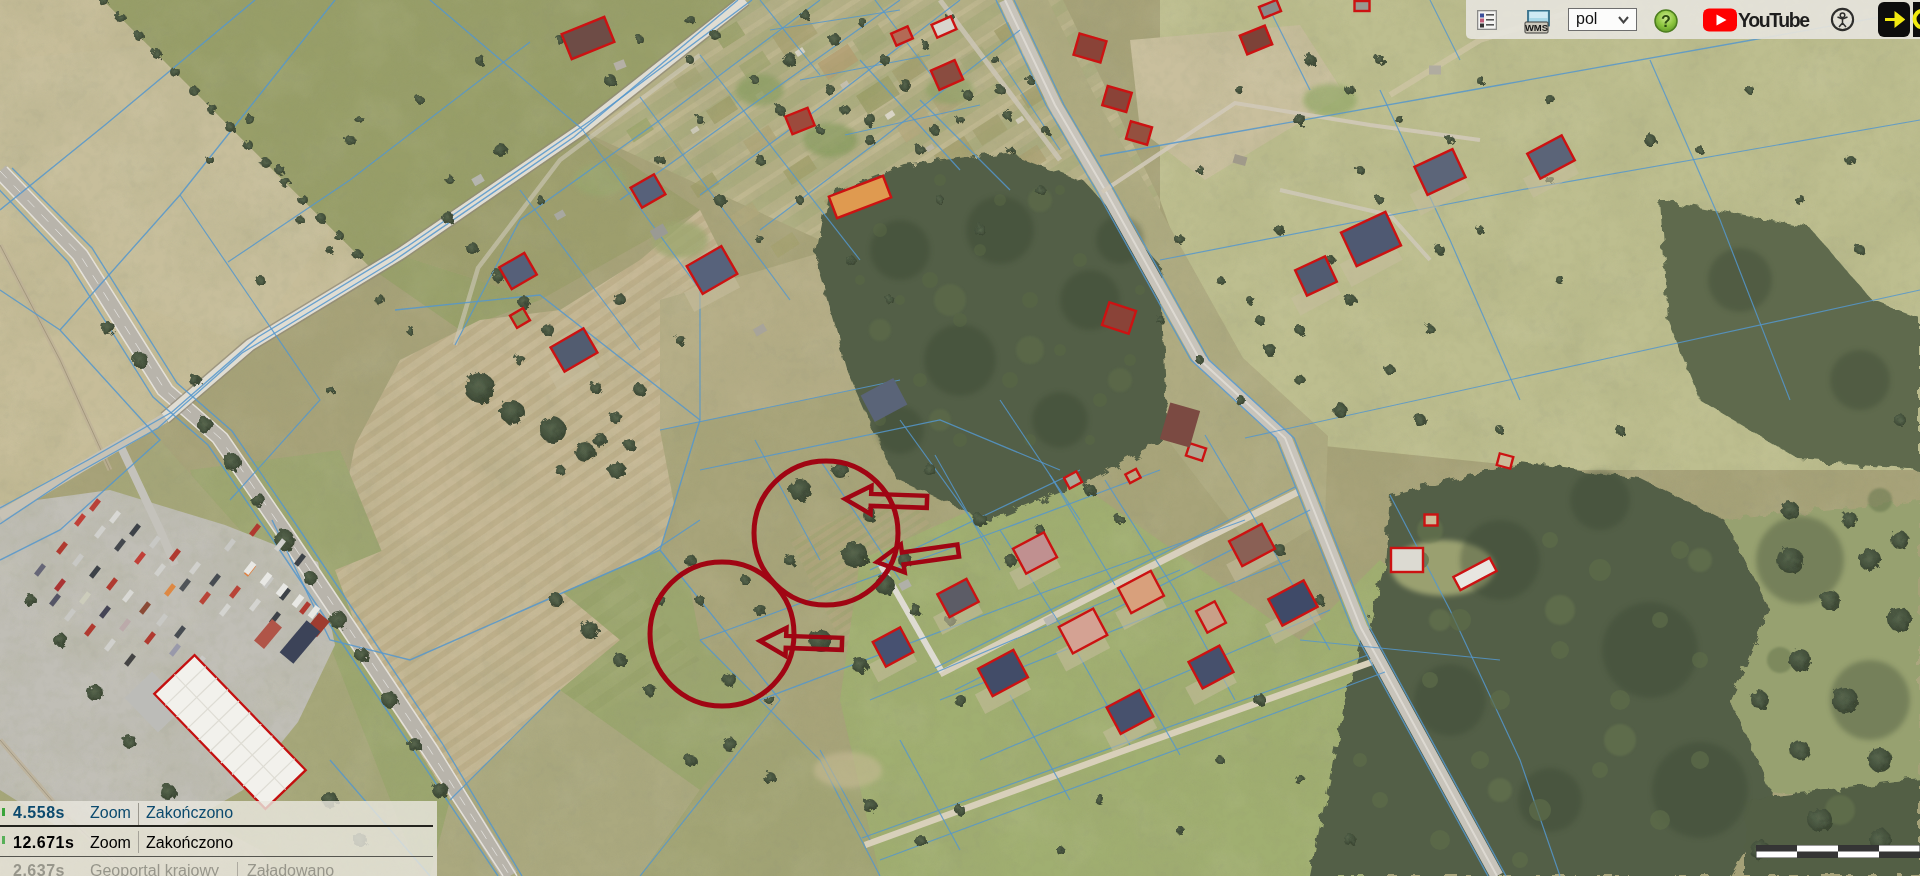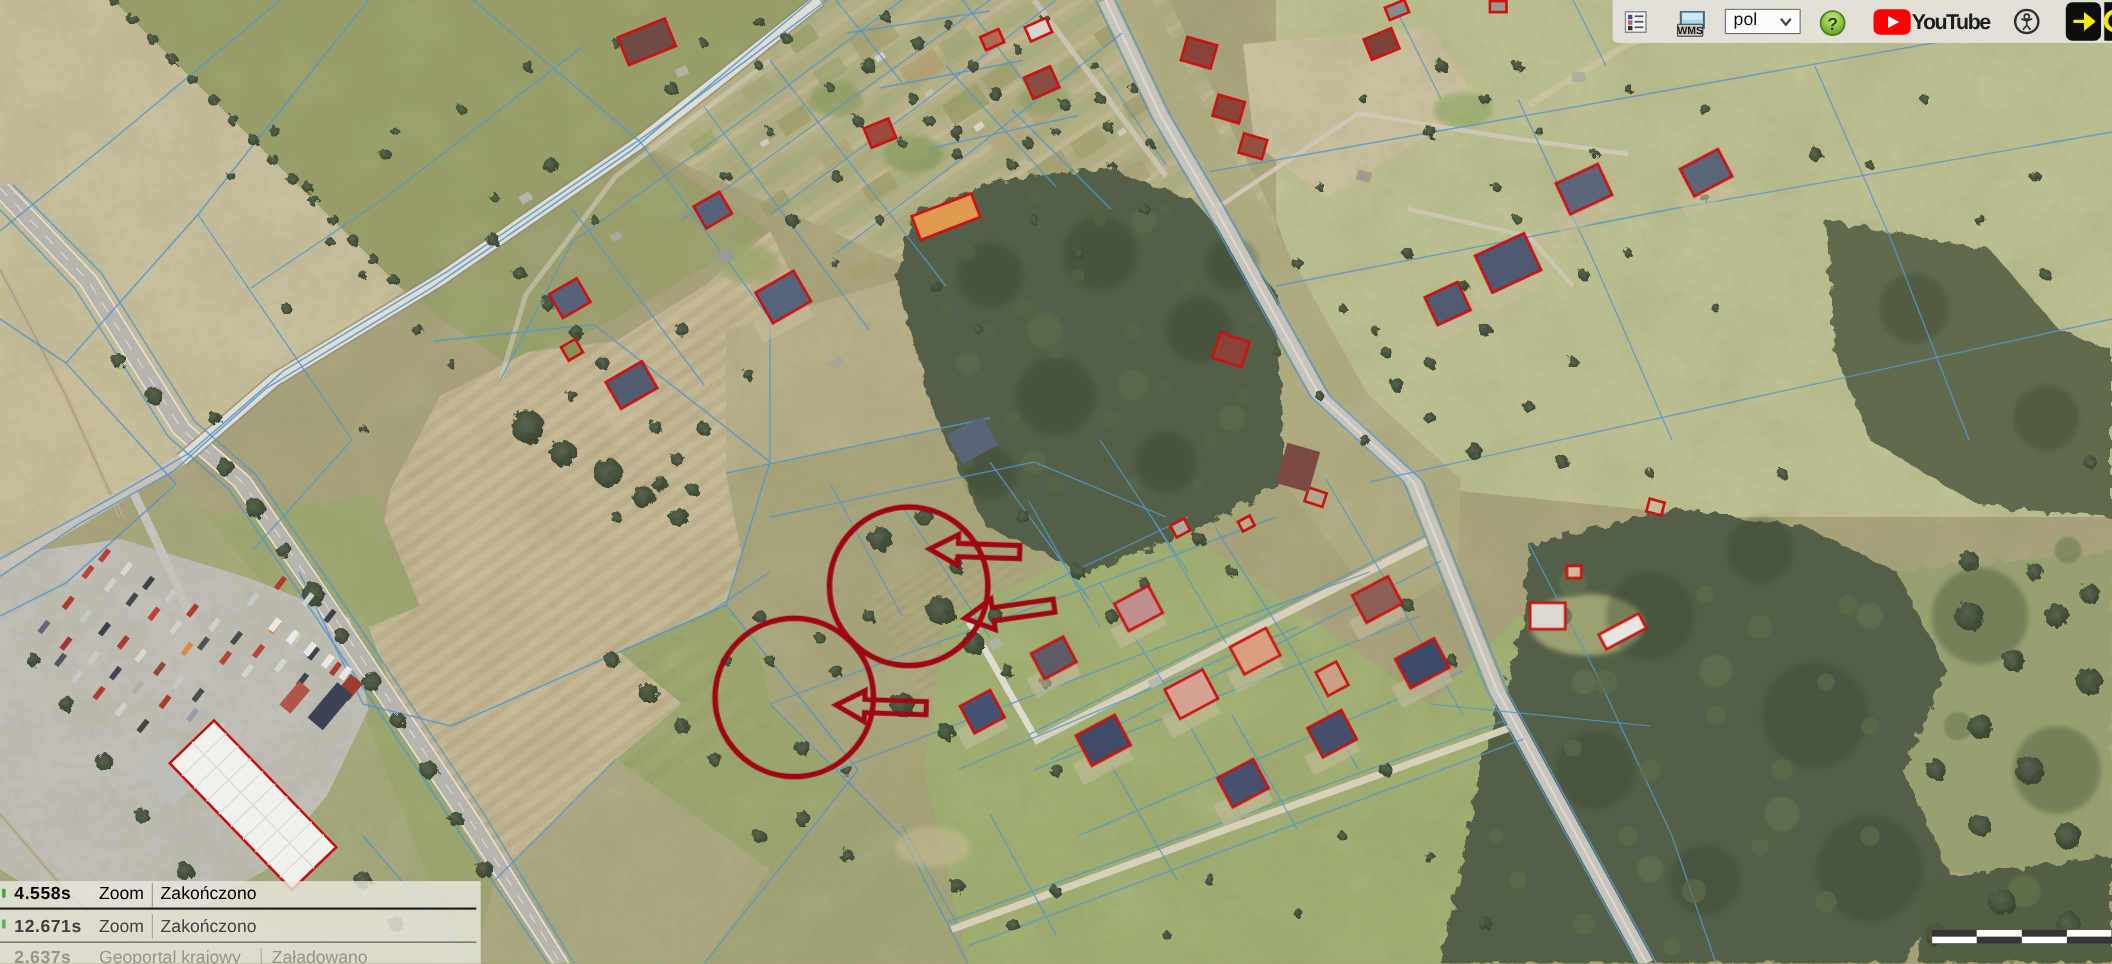--- a/index.html
+++ b/index.html
@@ -852,30 +852,30 @@
     <path d="M1,9.5 L12,9.5 M12,4 L19,9.5 L12,15 z" stroke="#f2ea10" stroke-width="3" fill="#f2ea10"></path>
   </svg>
 
 <div class="ov" style="left:1913px;top:2px;width:7px;height:35px;background:#0d0d0d;"></div>
 <svg class="ov" style="left:1912px;top:6px" width="8" height="28">
     <circle cx="11" cy="13" r="8.5" fill="none" stroke="#f2ea10" stroke-width="4"></circle>
   </svg>
 
 <div class="ov" style="left:0;top:801px;width:437px;height:75px;background:rgba(233,230,222,0.82);"></div>
 
-<div class="ov" style="left:0;top:801px;width:437px;height:25px;font-size:16px;color:#000000;">
+<div class="ov" style="left:0;top:801px;width:437px;height:25px;font-size:16px;color:#0c4a6e;">
  <span style="position:absolute;left:2px;top:7px;width:3px;height:8px;background:#3aa43a;"></span>
  <b style="position:absolute;left:13px;top:3px;letter-spacing:0.5px;">4.558s</b>
  <span style="position:absolute;left:90px;top:3px;">Zoom</span>
  <span style="position:absolute;left:138px;top:2px;height:22px;border-left:1px solid #9a978e;"></span>
  <span style="position:absolute;left:146px;top:3px;">Zakończono</span>
 </div>
 <div class="ov" style="left:0;top:825px;width:433px;border-top:2px solid #23231d;"></div>
 
-<div class="ov" style="left:0;top:827px;width:437px;height:28px;font-size:16px;color:#404040;">
+<div class="ov" style="left:0;top:827px;width:437px;height:28px;font-size:16px;color:#000000;">
  <span style="position:absolute;left:2px;top:9px;width:3px;height:8px;background:#58b058;"></span>
  <b style="position:absolute;left:13px;top:7px;letter-spacing:0.5px;">12.671s</b>
  <span style="position:absolute;left:90px;top:7px;">Zoom</span>
  <span style="position:absolute;left:138px;top:4px;height:22px;border-left:1px solid #a5a299;"></span>
  <span style="position:absolute;left:146px;top:7px;">Zakończono</span>
 </div>
 <div class="ov" style="left:0;top:856px;width:433px;border-top:1.5px solid #55554f;"></div>
 
 <div class="ov" style="left:0;top:858px;width:475px;height:18px;font-size:16px;color:#8a897f;opacity:0.85;">
  <b style="position:absolute;left:13px;top:4px;letter-spacing:0.5px;">2.637s</b>

